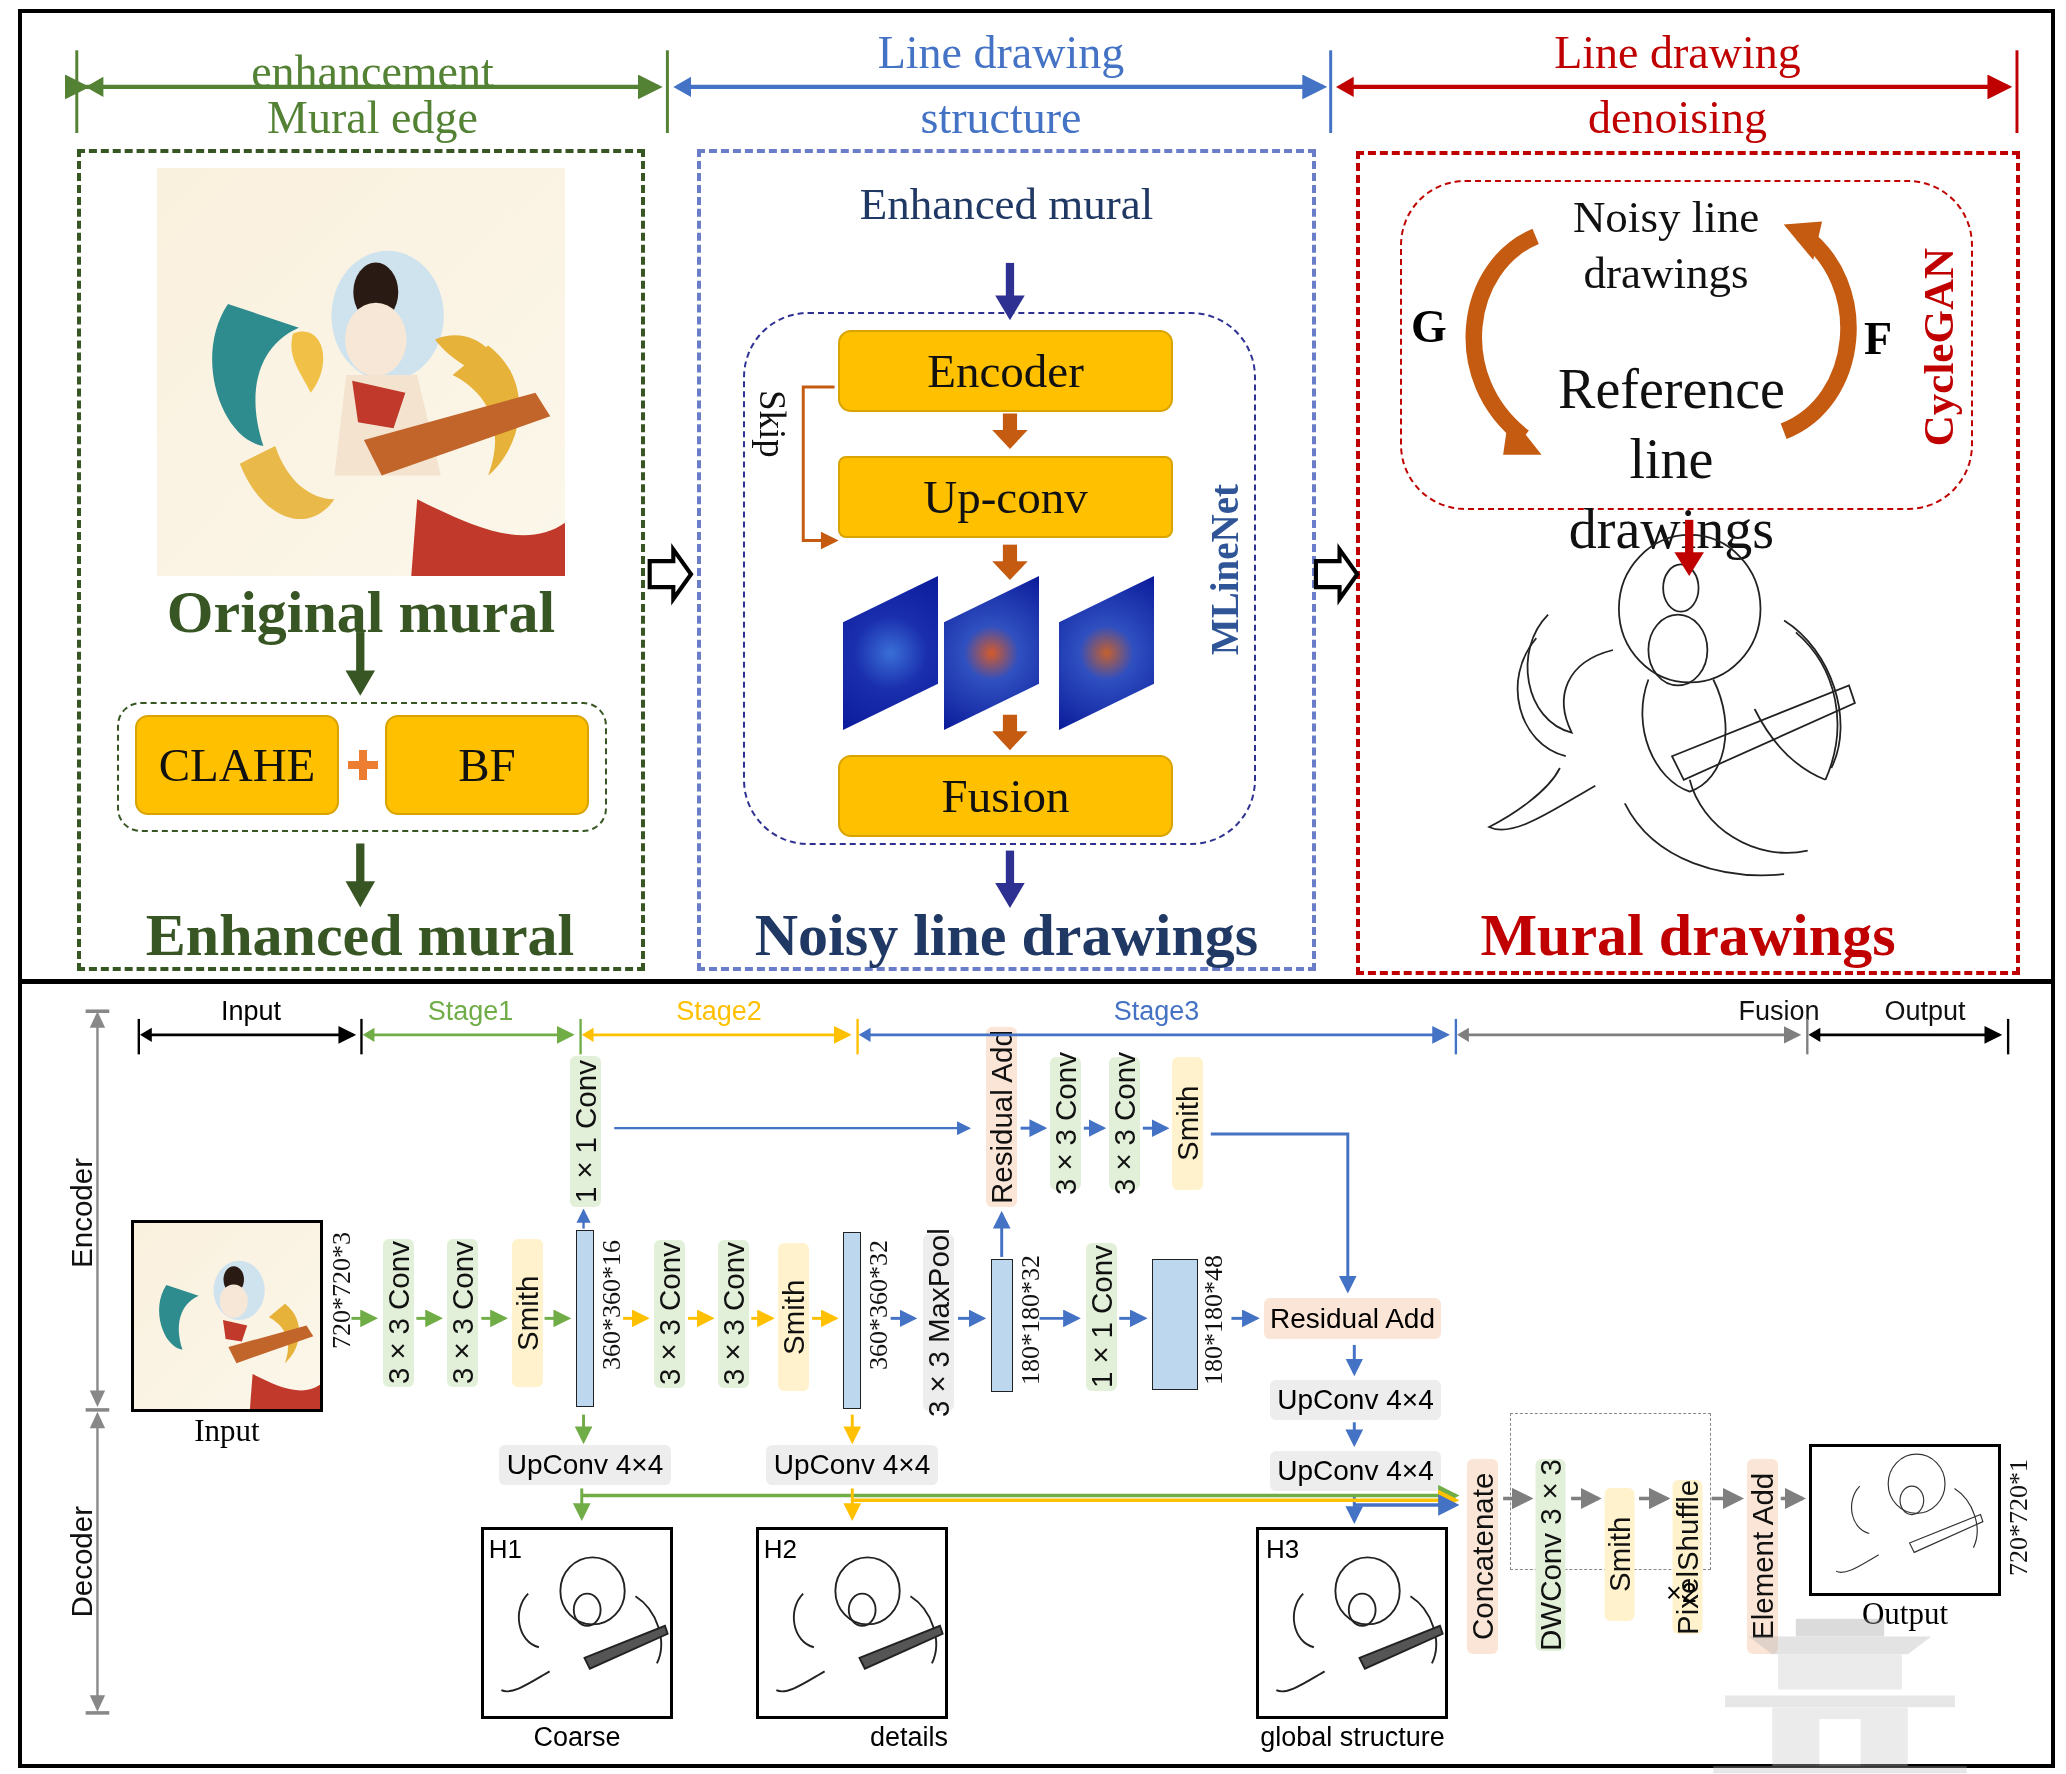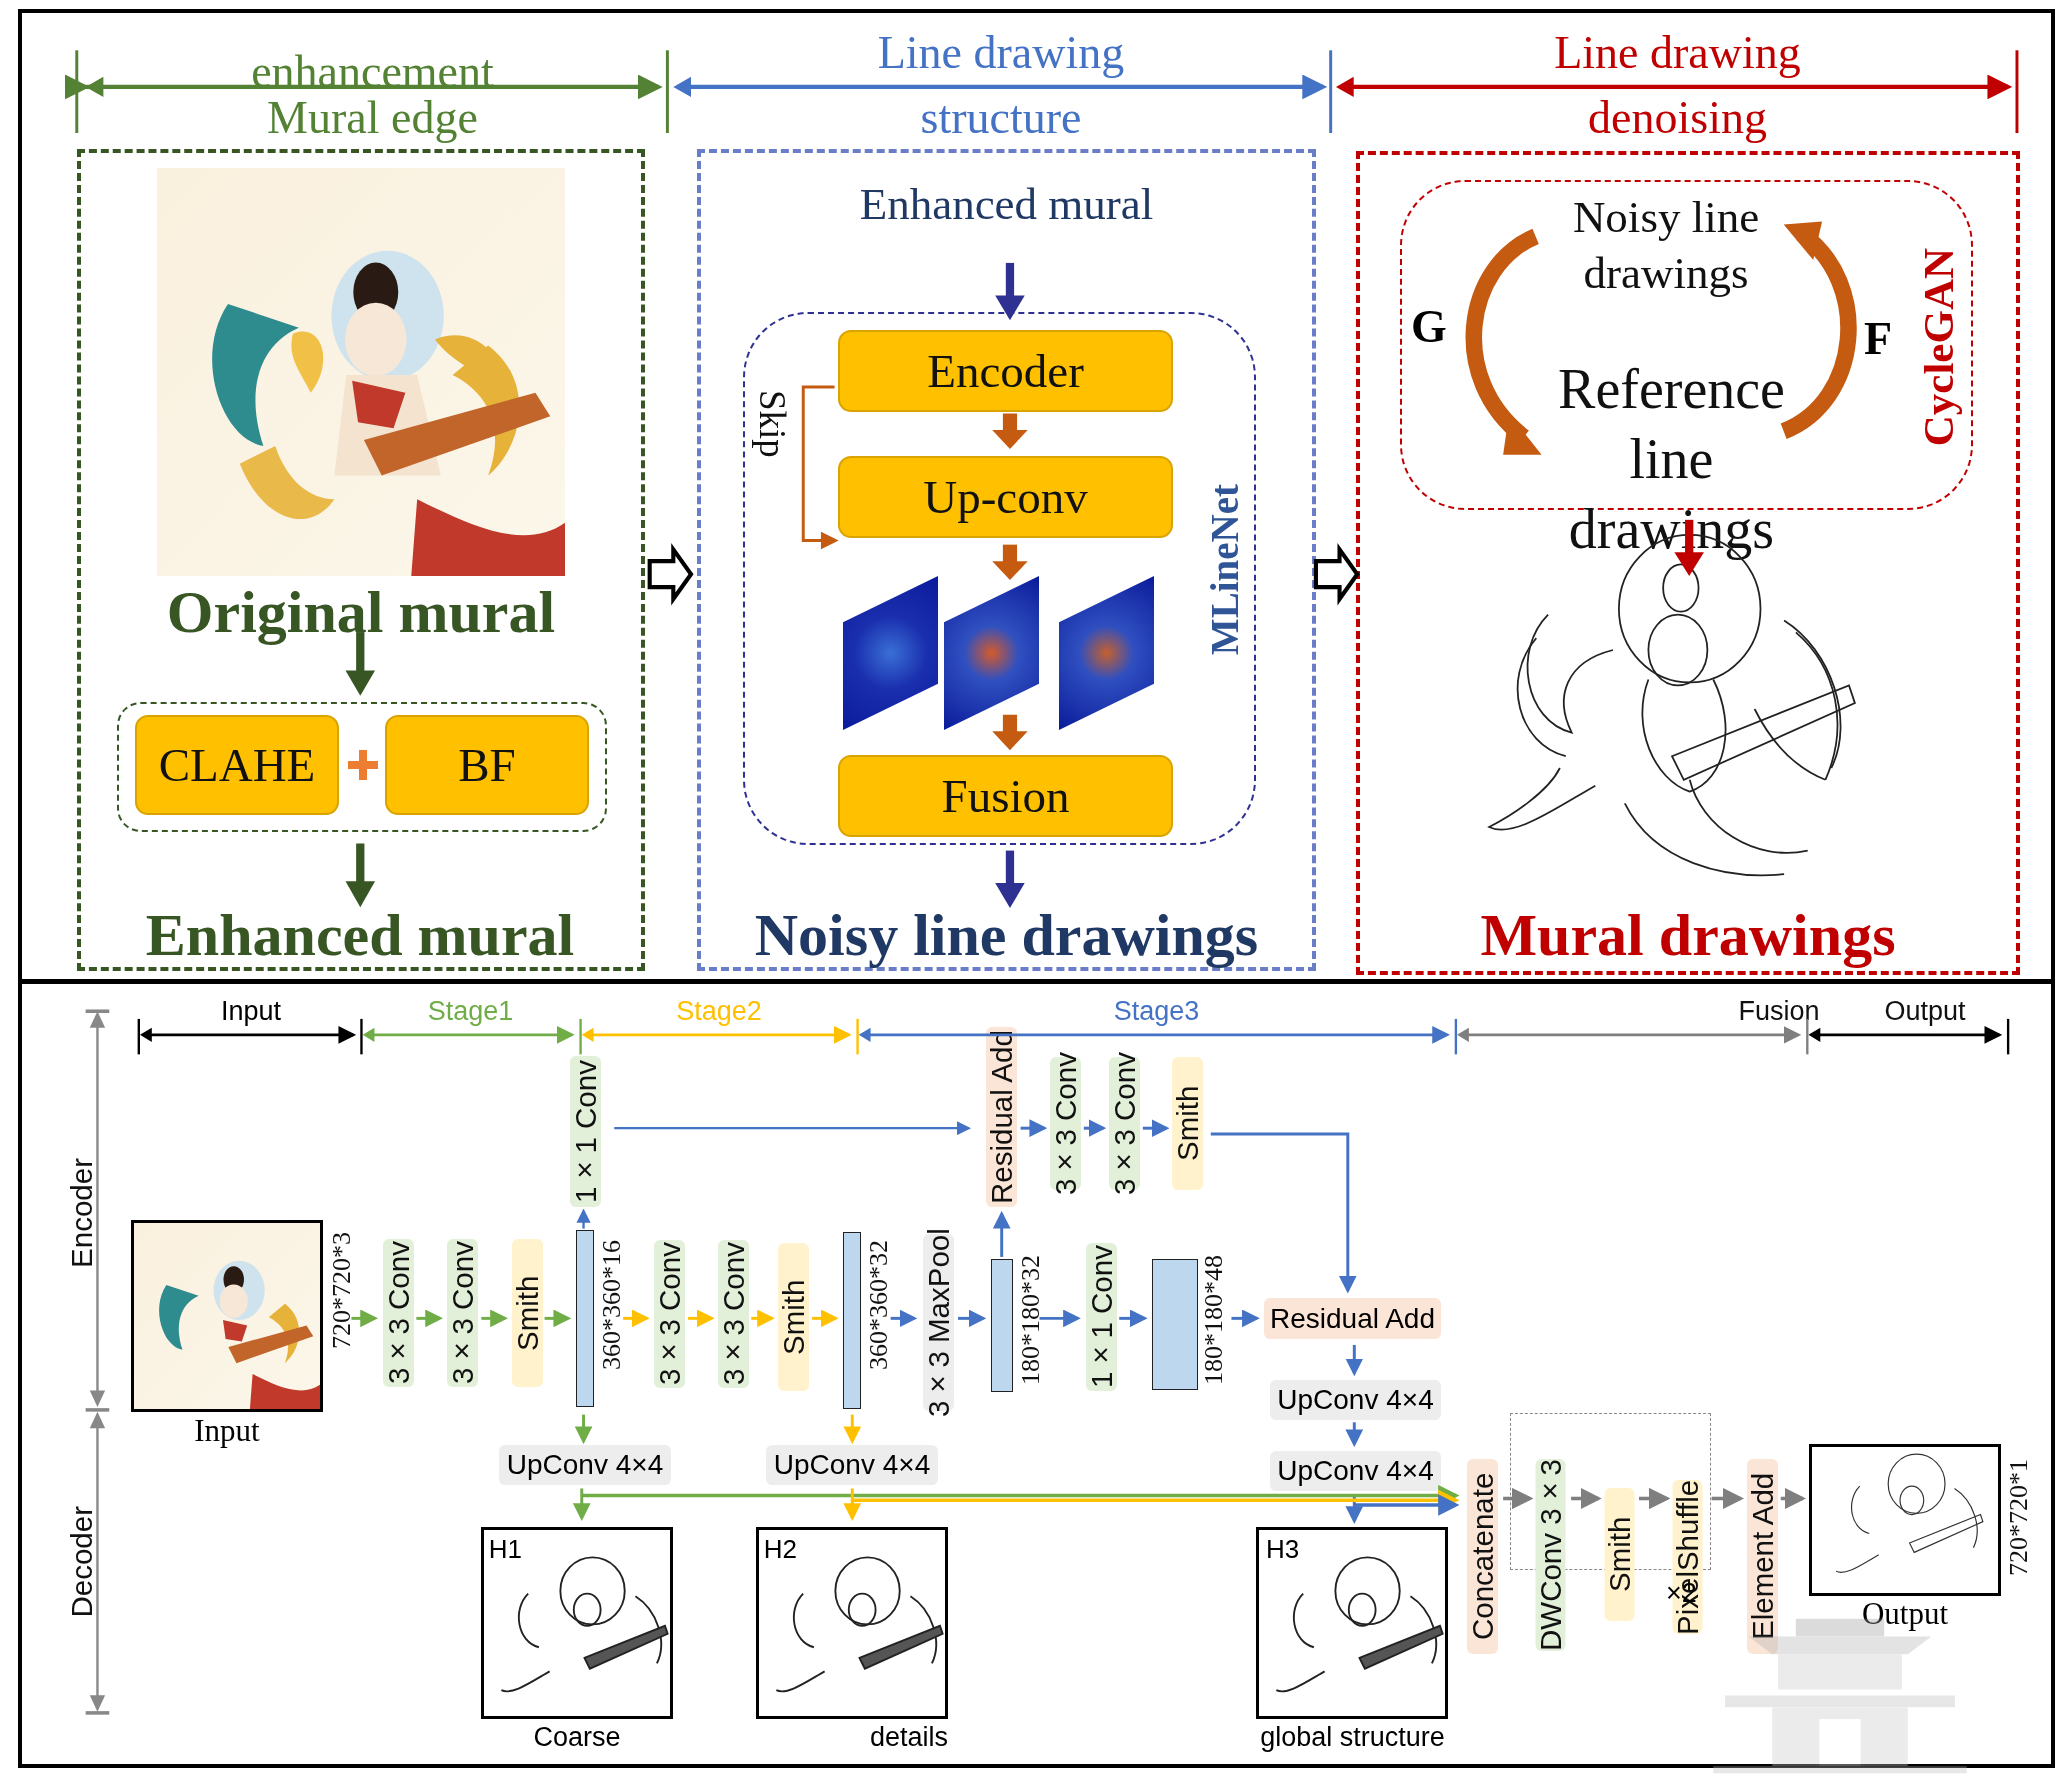--- a/index.html
+++ b/index.html
@@ -71,21 +71,21 @@
 <div class="abs" style="left:348px;top:750px;width:29.5px;height:29.5px;">
   <div style="position:absolute;left:10.6px;top:0;width:8.3px;height:29.5px;background:#ED7D31;"></div>
   <div style="position:absolute;left:0;top:10.6px;width:29.5px;height:8.3px;background:#ED7D31;"></div>
 </div>
 <div class="ybox serif" style="left:385px;top:715px;width:204px;height:100px;">BF</div>
 <div class="bold-label" style="left:118px;top:905px;width:484px;color:#375623;">Enhanced mural</div>
 
 <div class="sec-title" style="left:697px;top:182px;width:619px;font-size:45px;color:#203864;">Enhanced mural</div>
 <div class="abs" style="left:743px;top:312px;width:513px;height:533px;border:2.4px dashed #2E3192;border-radius:65px;box-sizing:border-box;"></div>
 <div class="ybox serif" style="left:838px;top:330px;width:335px;height:82px;">Encoder</div>
-<div class="ybox serif" style="left:838px;top:456px;width:335px;height:82px;">Up-conv</div>
+<div class="ybox serif" style="left:838px;top:456px;width:335px;height:82px;border-radius:8px;">Up-conv</div>
 <div class="abs serif" style="left:751px;top:390px;font-size:37px;writing-mode:vertical-rl;color:#111;">Skip</div>
 <div class="abs serif" style="left:1202px;top:484px;font-size:39px;font-weight:bold;writing-mode:vertical-rl;transform:rotate(180deg);color:#2F5597;">MLineNet</div>
 
 <div class="abs" style="left:843px;top:576px;width:95px;height:154px;background:radial-gradient(circle at 50% 50%,#3a6fd6 0%,#1a2fae 40%,#0a1a9a 100%);clip-path:polygon(0 30%,100% 0,100% 70%,0 100%);"></div>
 <div class="abs" style="left:944px;top:576px;width:95px;height:154px;background:radial-gradient(circle at 50% 50%,#d45a2a 0%,#3050c0 30%,#0a1a9a 100%);clip-path:polygon(0 30%,100% 0,100% 70%,0 100%);"></div>
 <div class="abs" style="left:1059px;top:576px;width:95px;height:154px;background:radial-gradient(circle at 50% 50%,#c4602e 0%,#2f4fc0 30%,#0a1a9a 100%);clip-path:polygon(0 30%,100% 0,100% 70%,0 100%);"></div>
 
 <div class="ybox serif" style="left:838px;top:755px;width:335px;height:82px;">Fusion</div>
 <div class="bold-label" style="left:697px;top:905px;width:619px;color:#203864;">Noisy line drawings</div>
 

